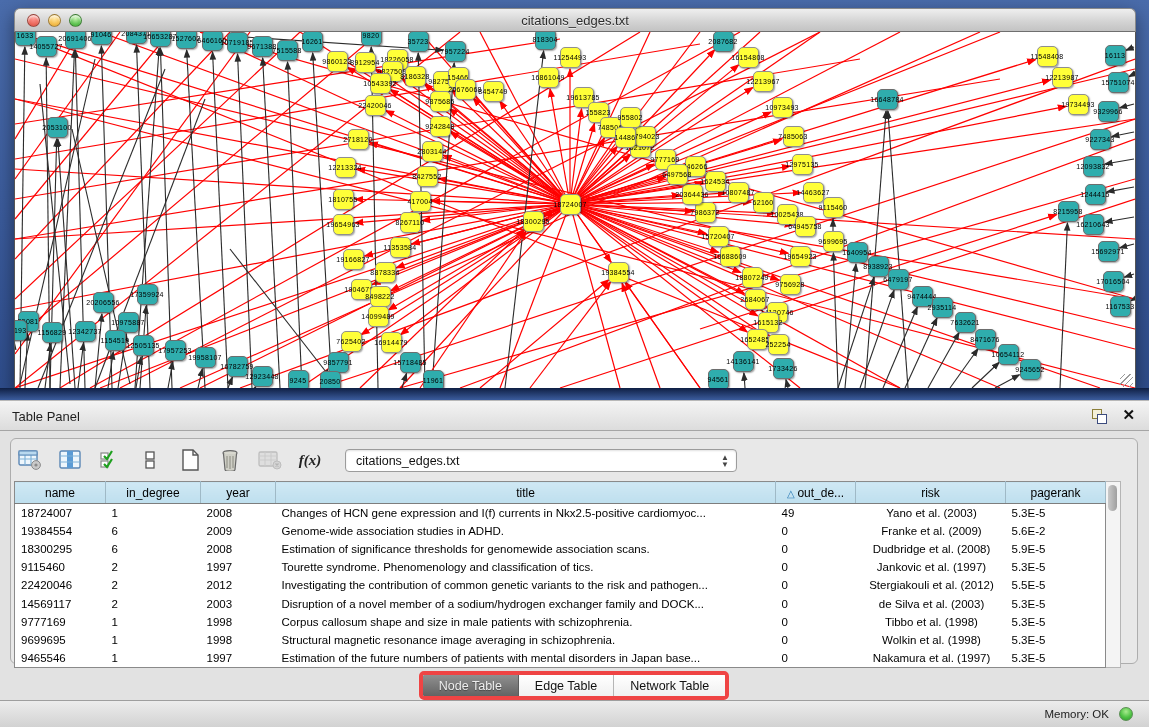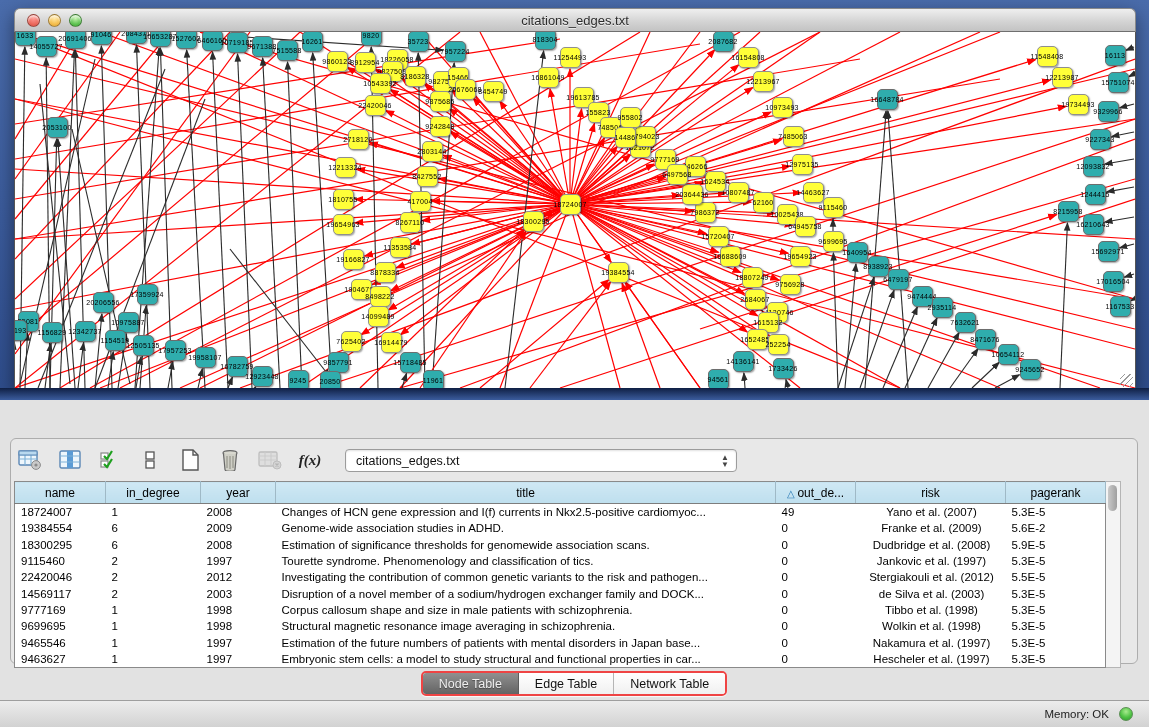--- a/index.html
+++ b/index.html
@@ -66,21 +66,21 @@
     overflow:hidden;white-space:nowrap;cursor:pointer;}
   td{height:16.3px;padding:0 4px 0 6px;overflow:hidden;white-space:nowrap;text-overflow:ellipsis;}
   td.c-short{text-align:center;}
   .sorttri{color:#2a7ab5;font-size:10px;}
   #vscroll{width:15px;height:187px;background:#f4f4f4;border:1px solid #b5b5b5;border-left:none;
     box-sizing:border-box;position:relative;}
   #vthumb{position:absolute;left:2px;top:3px;width:9px;height:26px;border-radius:5px;
     background:linear-gradient(90deg,#c9c9c9,#9f9f9f);cursor:pointer;}
 
   #tabbar{position:absolute;left:0;top:232px;width:100%;height:26px;display:flex;justify-content:center;}
-  #seg{display:flex;height:21px;border:2px solid #ef4444;border-radius:5px;overflow:hidden;
+  #seg{display:flex;height:21px;border:4px solid #ef4444;border-radius:5px;overflow:hidden;
     background:#fff;box-shadow:0 1px 1px rgba(255,255,255,.8);}
   .segbtn{padding:0 16px;font-size:12.5px;color:#111;display:flex;align-items:center;cursor:pointer;
     background:linear-gradient(180deg,#ffffff,#f0f0f0);border-right:1px solid #b5b5b5;}
   .segbtn:last-child{border-right:none;}
   .segbtn.sel{background:linear-gradient(180deg,#909090,#636363);color:#efefef;
     text-shadow:0 1px 1px rgba(0,0,0,.4);border-right:1px solid #5c5c5c;}
 
   
   #statusbar{position:absolute;left:0;top:700px;width:1149px;height:27px;box-sizing:border-box;
     background:linear-gradient(180deg,#ececec,#d2d2d2);border-top:1px solid #9e9e9e;}
@@ -720,20 +720,28 @@
               <span class="lbl">19734493</span>
             </div>
           </div>
         <div id="grip"></div>
       </div>
     </div>
     <div class="bottomband"></div>
   </div>
 
   <div id="tablepanel">
+    <div id="tp-header">
+      <div id="tp-title">Table Panel</div>
+      <div id="tp-float">
+        <div class="sq1"></div>
+        <div class="sq2"></div>
+      </div>
+      <div id="tp-close">✕</div>
+    </div>
 
     <div id="tp-body">
       <div id="toolbar">
         <div class="tbtn">
           <svg width="24" height="22" viewBox="0 0 24 22">
             <rect x="1" y="2" width="18" height="14" rx="1.5" fill="#eef6fc" stroke="#5b87b5" stroke-width="1.4"></rect>
             <path d="M1 6h18M1 10h18M7 2v14M13 2v14" stroke="#7fb2d8" stroke-width="1.2"></path>
             <rect x="1" y="2" width="18" height="4" fill="#b9d9ef" stroke="#5b87b5" stroke-width="1"></rect>
             <circle cx="18" cy="16" r="4.4" fill="#c9c9c9" stroke="#8a8a8a" stroke-width="1"></circle>
             <circle cx="18" cy="16" r="1.6" fill="#8a8a8a"></circle>
@@ -812,21 +820,21 @@
                 <th>pagerank</th>
               </tr>
             </thead>
           <tbody id="tbody">
               <tr>
                 <td>18724007</td>
                 <td>1</td>
                 <td>2008</td>
                 <td>Changes of HCN gene expression and I(f) currents in Nkx2.5-positive cardiomyoc...</td>
                 <td>49</td>
-                <td class="c-short">Yano et al. (2007)</td>
+                <td class="c-short">Yano et al. (2003)</td>
                 <td>5.3E-5</td>
               </tr>
               <tr>
                 <td>19384554</td>
                 <td>6</td>
                 <td>2009</td>
                 <td>Genome-wide association studies in ADHD.</td>
                 <td>0</td>
                 <td class="c-short">Franke et al. (2009)</td>
                 <td>5.6E-2</td>
@@ -887,29 +895,20 @@
               </tr>
               <tr>
                 <td>9465546</td>
                 <td>1</td>
                 <td>1997</td>
                 <td>Estimation of the future numbers of patients with mental disorders in Japan base...</td>
                 <td>0</td>
                 <td class="c-short">Nakamura et al. (1997)</td>
                 <td>5.3E-5</td>
               </tr>
-              <tr>
-                <td>9463627</td>
-                <td>1</td>
-                <td>1997</td>
-                <td>Embryonic stem cells: a model to study structural and functional properties in car...</td>
-                <td>0</td>
-                <td class="c-short">Hescheler et al. (1997)</td>
-                <td>5.3E-5</td>
-              </tr>
             </tbody>
         </table>
         <div id="vscroll">
           <div id="vthumb"></div>
         </div>
       </div>
 
       <div id="tabbar">
         <div id="seg">
             <div class="segbtn sel">Node Table</div>

